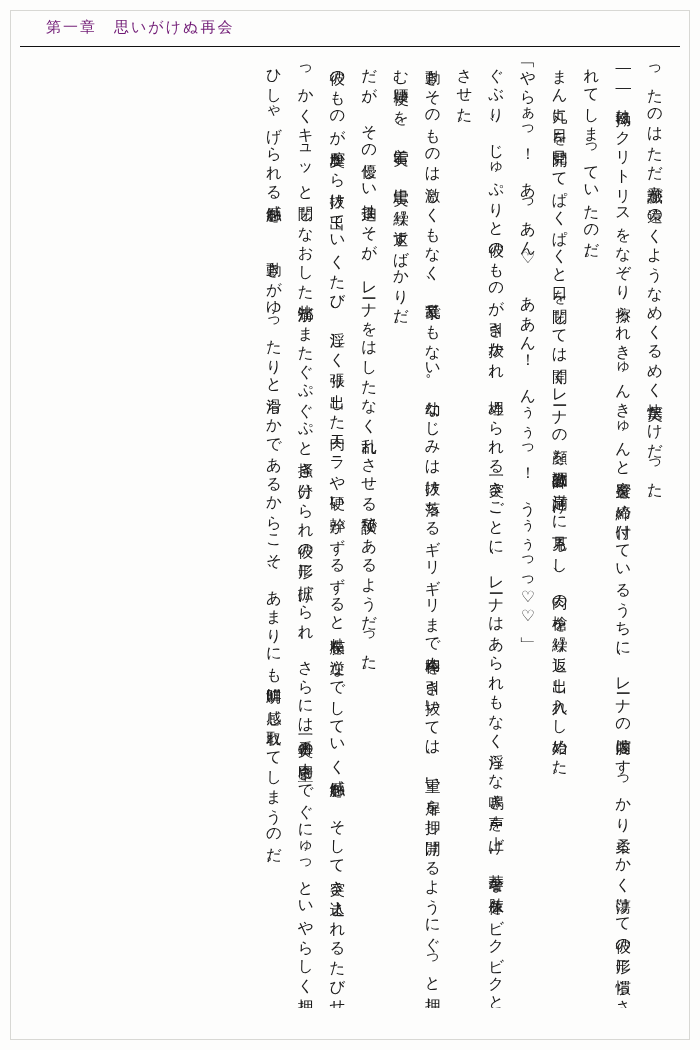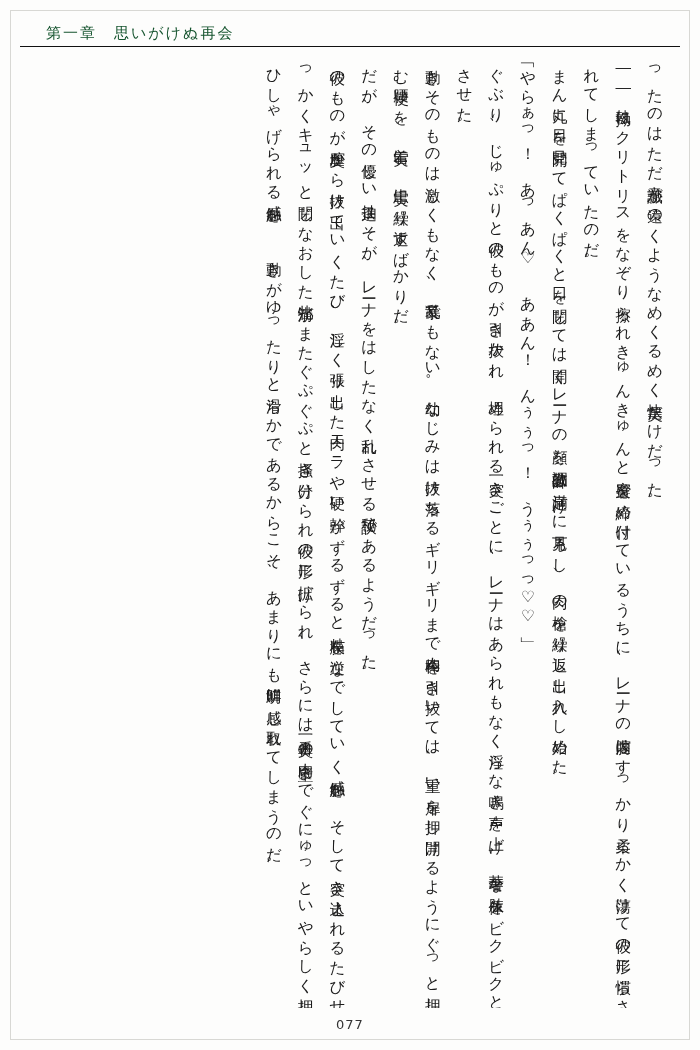--- a/index.html
+++ b/index.html
@@ -25,25 +25,25 @@
     position: absolute;
     left: 10px;
     top: 10px;
     right: 10px;
     bottom: 10px;
     border: 1px solid #d8d8d4;
     pointer-events: none;
   }
   .header {
     position: absolute;
-    top: 24px;
+    top: 18px;
     left: 46px;
     font-size: 15px;
     letter-spacing: 2px;
-    color: #14532d;
+    color: #701a75;
     font-family: Liberation Serif, serif;
     white-space: nowrap;
   }
   .header-rule {
     position: absolute;
     top: 46px;
     left: 20px;
     right: 20px;
     height: 1px;
     background: #111;
@@ -97,14 +97,13 @@
     <div class="vtext">ったのはただ意識が遠のくようなめくるめく快美だけだった。
 ――執拗にクリトリスをなぞり擦られきゅんきゅんと蜜襞を締め付けているうちに、レーナの膣内はすっかり柔らかく蕩けて彼の形に慣らされてしまっていたのだ。
 まん丸に目を見開いてぱくぱくと口を閉じては開くレーナの顔を調教師は満足げに見下ろし、肉の槍を繰り返し出し入れし始めた。
 「やらぁっ！　あっあん♡　ああん！　んぅぅっ！　うぅぅっっ♡♡」
 ぐぶり、じゅぷりと彼のものが引き抜かれ、埋められる一突きごとに、レーナはあられもなく淫らな鳴き声を上げ、華奢な肢体をビクビクと痙攣させた。
 動きそのものは激しくもなく、乱暴でもない。幼なじみは抜け落ちるギリギリまで肉棒を引き抜いては、重い扉を押し開けるようにぐっと押し込む腰使いを、着実に、忠実に繰り返すばかりだ。
 だが、その優しい抽送こそが、レーナをはしたなく乱れさせる秘訣であるようだった。
 彼のものが膣奥から抜け出ていくたび、淫しく張り出した肉エラや硬い幹がずるずると粘膜を逆なでしていく感触を。そして突き込まれるたびせっかくキュッと閉じなおした牝溝がまたぐぷぐぷと掻き分けられ彼の形に拡げられ、さらには一番奥の肉壁までぐにゅっといやらしく押しひしゃげられる感触を。　動きがゆったりと滑らかであるからこそ、あまりにも鮮明に感じ取れてしまうのだ。</div>
   </div>
 
-  <div class="footer">077</div>
 </div>
 
 </body></html>

